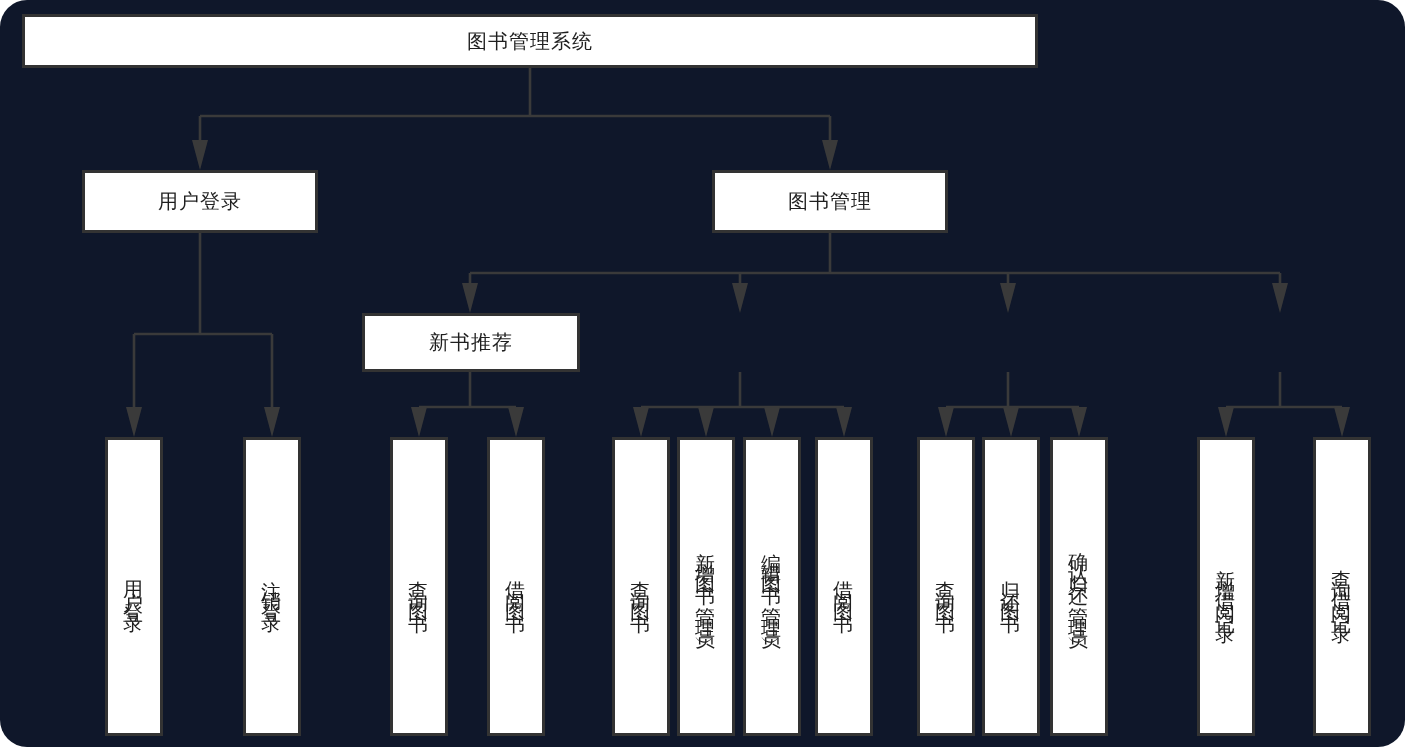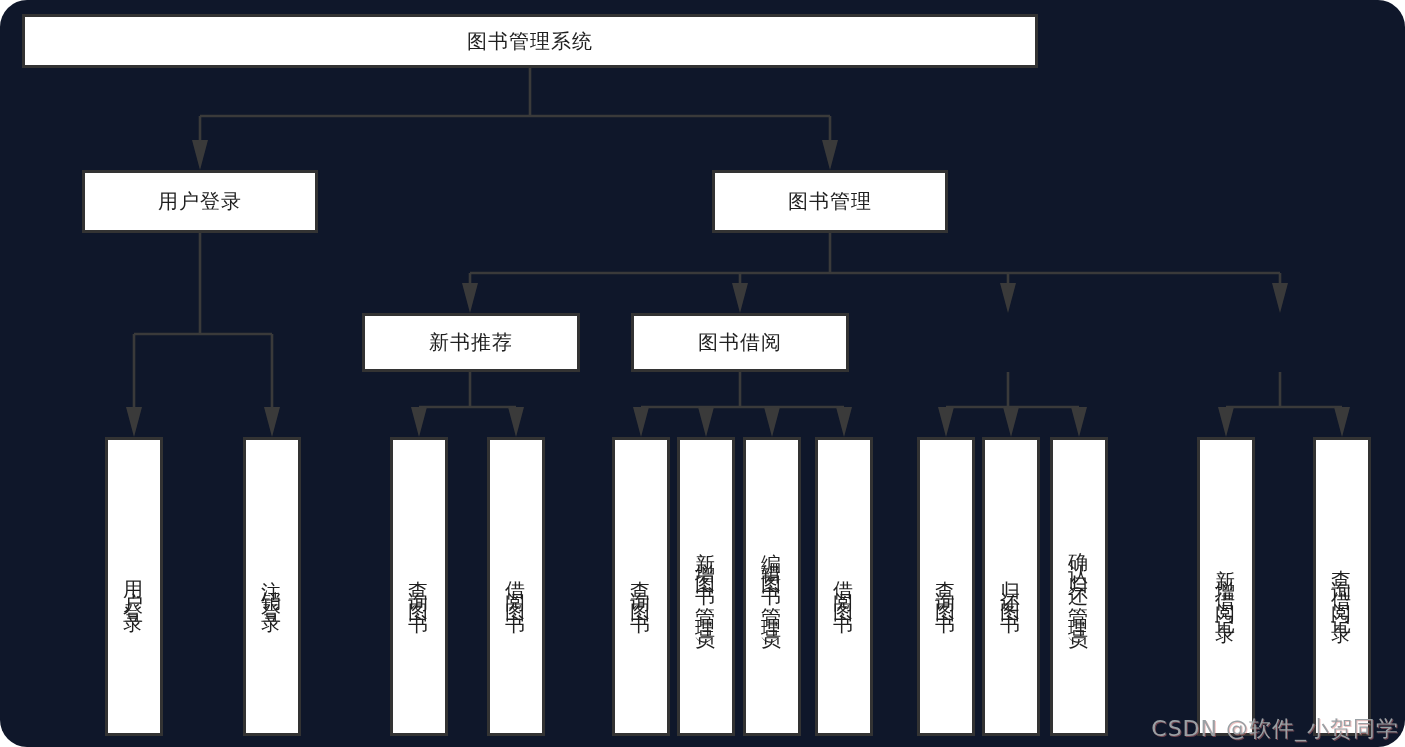--- a/index.html
+++ b/index.html
@@ -99,21 +99,20 @@
       <polygon points="1334,407 1350,407 1342,437"></polygon>
     </g>
   </svg>
 
   <div class="hnode" style="left:22px; top:14px; width:1016px; height:54px;">图书管理系统</div>
 
   <div class="hnode" style="left:82px; top:170px; width:236px; height:63px;">用户登录</div>
   <div class="hnode" style="left:362px; top:313px; width:218px; height:59px;">新书推荐</div>
 
   <div class="hnode" style="left:712px; top:170px; width:236px; height:63px;">图书管理</div>
-  <div class="hnode" style="left:631px; top:313px; width:218px; height:59px;">图书借阅</div>
 
   <div class="leaf" style="left:105px;">
     <span class="vtext">用户登录</span>
   </div>
   <div class="leaf" style="left:243px;">
     <span class="vtext">注销登录</span>
   </div>
 
   <div class="leaf" style="left:390px;">
     <span class="vtext">查询图书</span>
@@ -145,15 +144,14 @@
     <span class="vtext">确认归还（管理员）</span>
   </div>
 
   <div class="leaf" style="left:1197px;">
     <span class="vtext">新增借阅记录</span>
   </div>
   <div class="leaf" style="left:1313px;">
     <span class="vtext">查询借阅记录</span>
   </div>
 
-  <span class="watermark">CSDN @软件_小贺同学</span>
 
 </div>
 
 </body></html>

